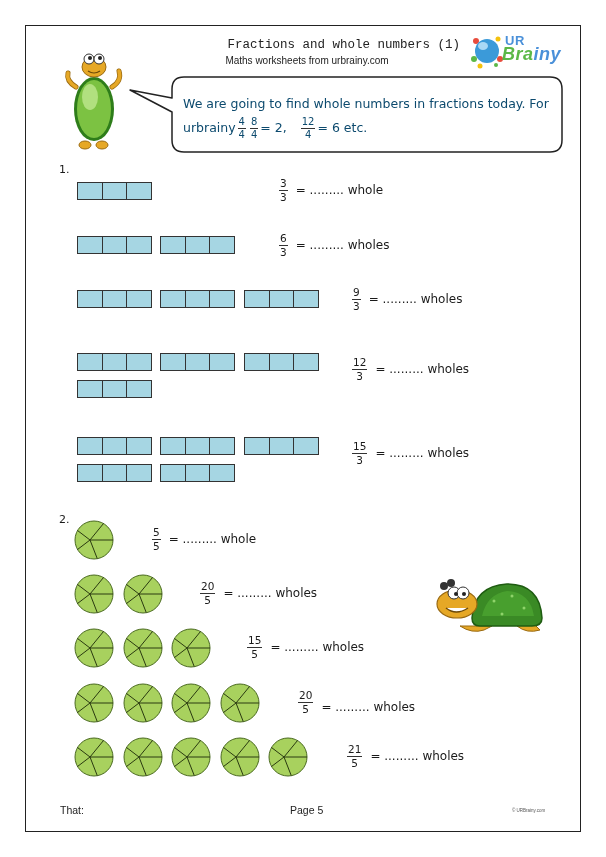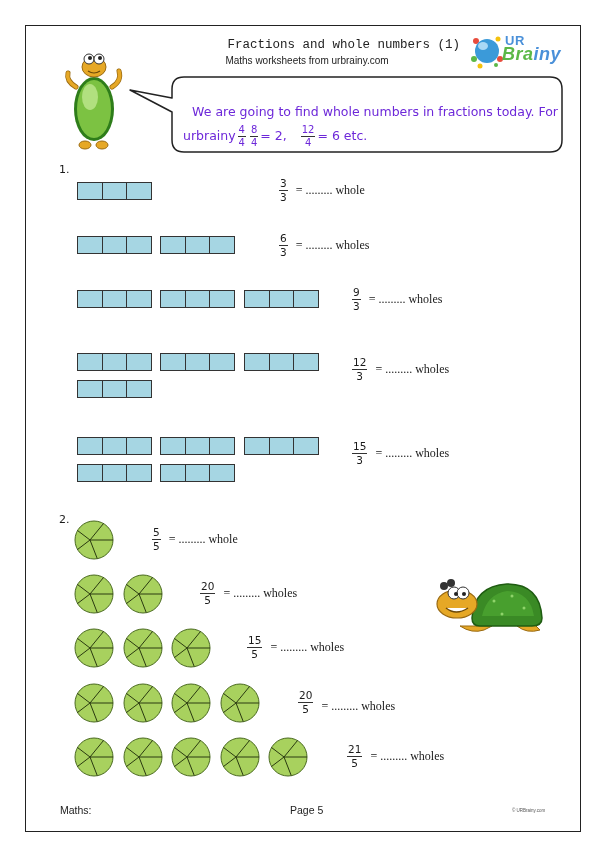--- a/index.html
+++ b/index.html
@@ -6,31 +6,31 @@
   body { width:606px; height:857px; position:relative; overflow:hidden; font-family:"DejaVu Sans", sans-serif; color:#1a1a1a; }
   .page-border { position:absolute; left:25px; top:25px; width:556px; height:807px; border:1.5px solid #222; box-sizing:border-box; }
   .title { position:absolute; left:150px; top:38px; width:310px; text-align:right; font-family:Liberation Mono, monospace; font-size:12.5px; color:#222; }
   .subtitle { position:absolute; left:152px; top:55px; width:310px; text-align:center; font-family:"Liberation Sans", sans-serif; font-size:10px; color:#222; }
   .logo { position:absolute; left:470px; top:33px; width:100px; height:36px; }
   .logo-text-ur { position:absolute; left:35px; top:0px; font-family:"Liberation Sans", sans-serif; font-weight:bold; font-size:13px; color:#4a90d9; letter-spacing:0.5px; }
   .logo-text-brainy { position:absolute; left:32px; top:11px; font-family:"Liberation Sans", sans-serif; font-weight:bold; font-size:18px; letter-spacing:0.5px;font-style:italic; }
   .logo-text-brainy .b { color:#5bb847; }
   .logo-text-brainy .r { color:#4a90d9; }
   .bubble-svg { position:absolute; left:0; top:0; }
-  .bubble-text { position:absolute; left:183px; top:100px; width:375px; font-size:12.5px; line-height:24px; color:#6d28d9;text-align:right; }
+  .bubble-text { position:absolute; left:183px; top:92px; width:375px; font-size:12.5px; line-height:24px; color:#0c4a6e; }
   .frac { display:inline-flex; flex-direction:column; align-items:center; vertical-align:middle; line-height:1; font-size:10px; margin:0 2px; }
   .frac .num { padding:0 1px 1px 1px; border-bottom:1px solid #333; }
   .frac .den { padding-top:1px; }
   .qnum { position:absolute; font-size:11px; color:#1a1a1a; }
   .bar { position:absolute; height:18px; display:flex; border:1.5px solid #333; box-sizing:border-box; background:#a6d6e3; }
   .bar .cell { flex:1; border-right:1.5px solid #333; }
   .bar .cell:last-child { border-right:none; }
   .eq { position:absolute; font-size:12px; display:flex; align-items:center; color:#1a1a1a; white-space:nowrap; }
   .eq .frac { font-size:10.5px; margin-right:6px; }
-  .eq .rest { margin-left:2px;font-family:Liberation Serif, serif; }
+  .eq .rest { margin-left:2px; }
   .pie { position:absolute; width:40px; height:40px; }
   .footer { position:absolute; top:804px; font-family:"Liberation Sans", sans-serif; font-size:10.5px; color:#222; }
   .copyright { position:absolute; top:808px; left:512px; font-family:"Liberation Sans", sans-serif; font-size:4.5px; color:#555; }
 </style>
 </head>
 <body>
 
 <div class="page-border"></div>
 
 <div class="title">Fractions and whole numbers (1)</div>
@@ -383,15 +383,15 @@
   <ellipse cx="25" cy="28" rx="20" ry="14" fill="#e6a826" stroke="#9a6a10" stroke-width="1.2"></ellipse>
   <circle cx="22" cy="17" r="6" fill="#ffffff" stroke="#333" stroke-width="1"></circle>
   <circle cx="31" cy="17" r="6" fill="#ffffff" stroke="#333" stroke-width="1"></circle>
   <circle cx="12" cy="10" r="4" fill="#333"></circle>
   <circle cx="19" cy="7" r="4" fill="#333"></circle>
   <circle cx="24" cy="18" r="2" fill="#222"></circle>
   <circle cx="32" cy="18" r="2" fill="#222"></circle>
   <path d="M14 32 Q24 40 36 32" stroke="#6a4808" stroke-width="1.5" fill="#ffffff"></path>
 </svg>
 
-<div class="footer" style="left:60px;">Maths:</div>
+<div class="footer" style="left:60px;">That:</div>
 <div class="footer" style="left:290px;">Page 5</div>
 <div class="copyright">© URBrainy.com</div>
 
 </body></html>

